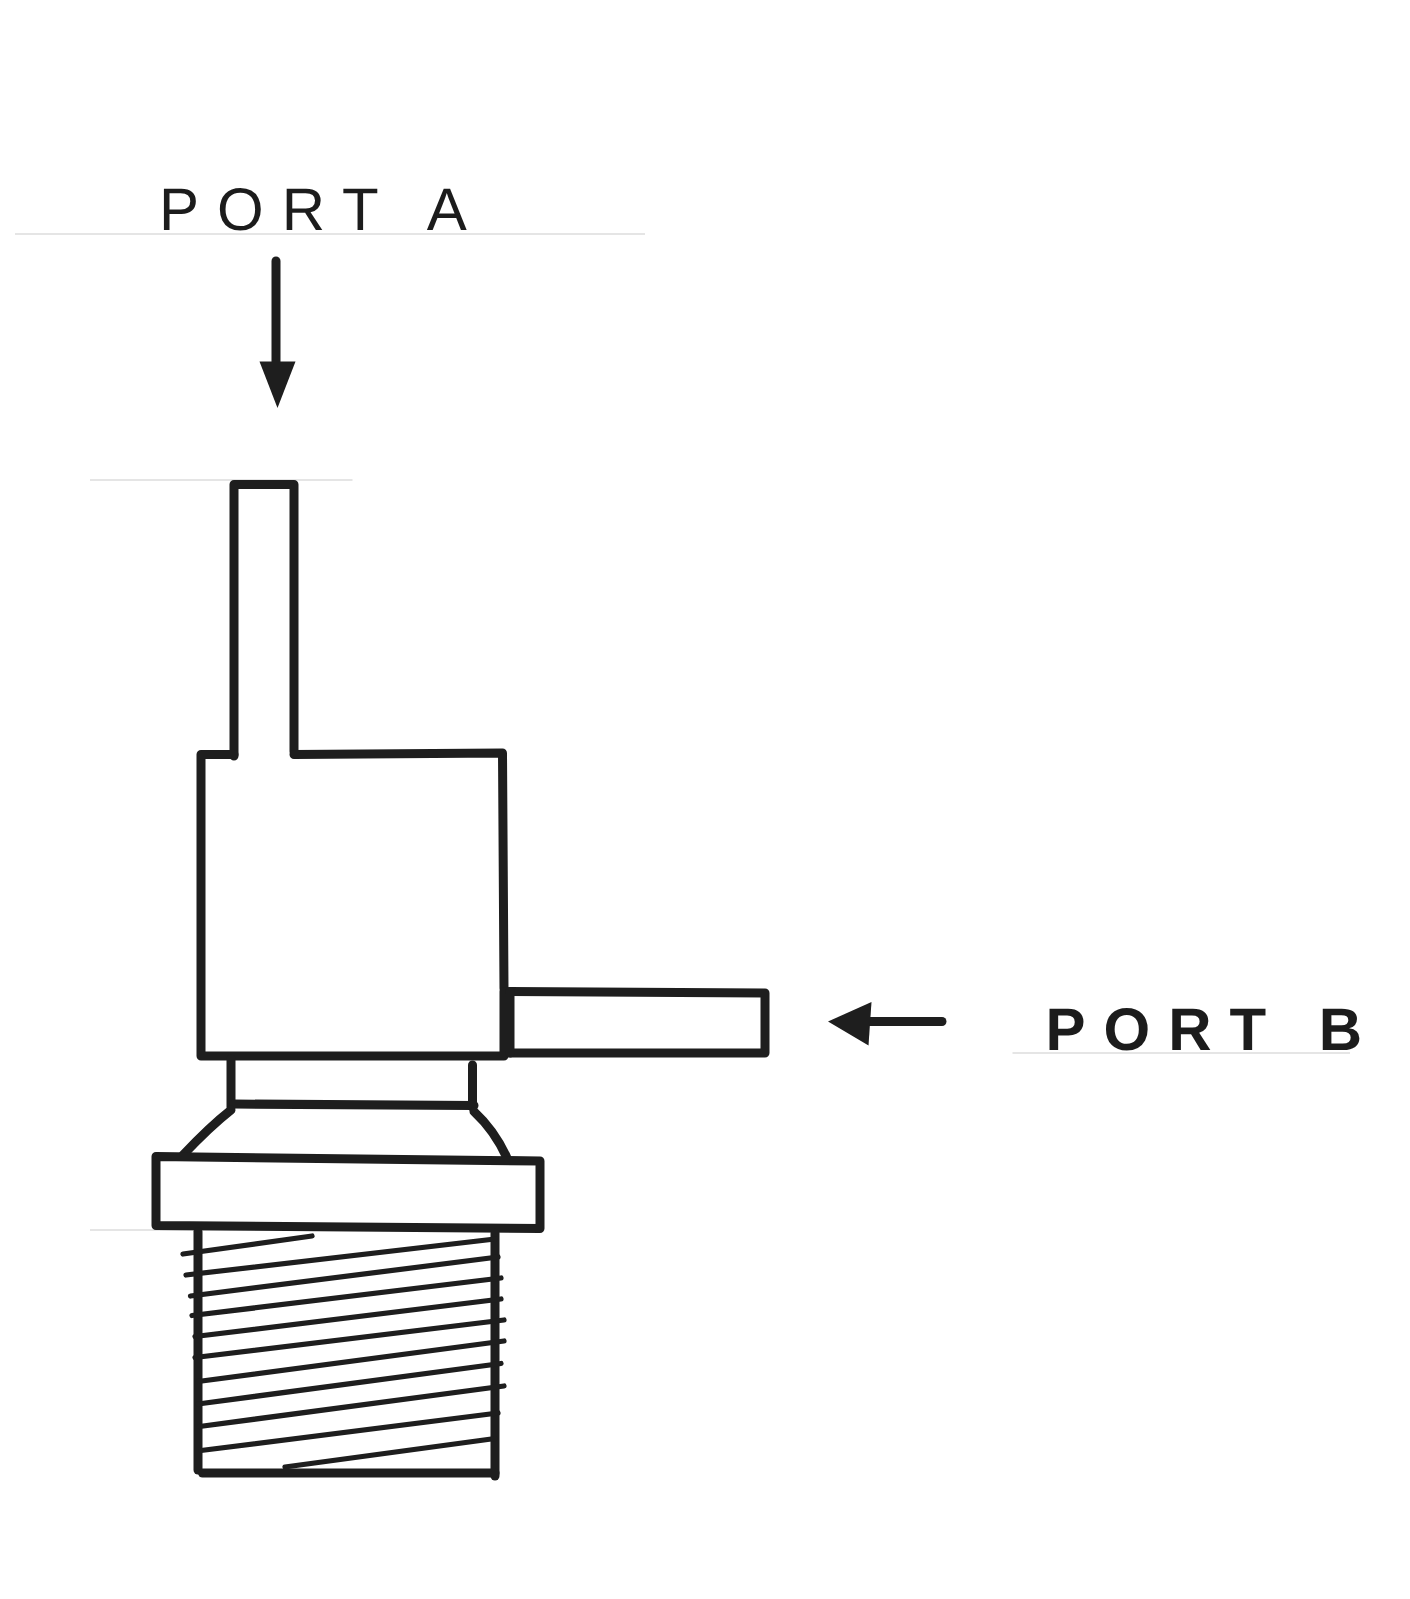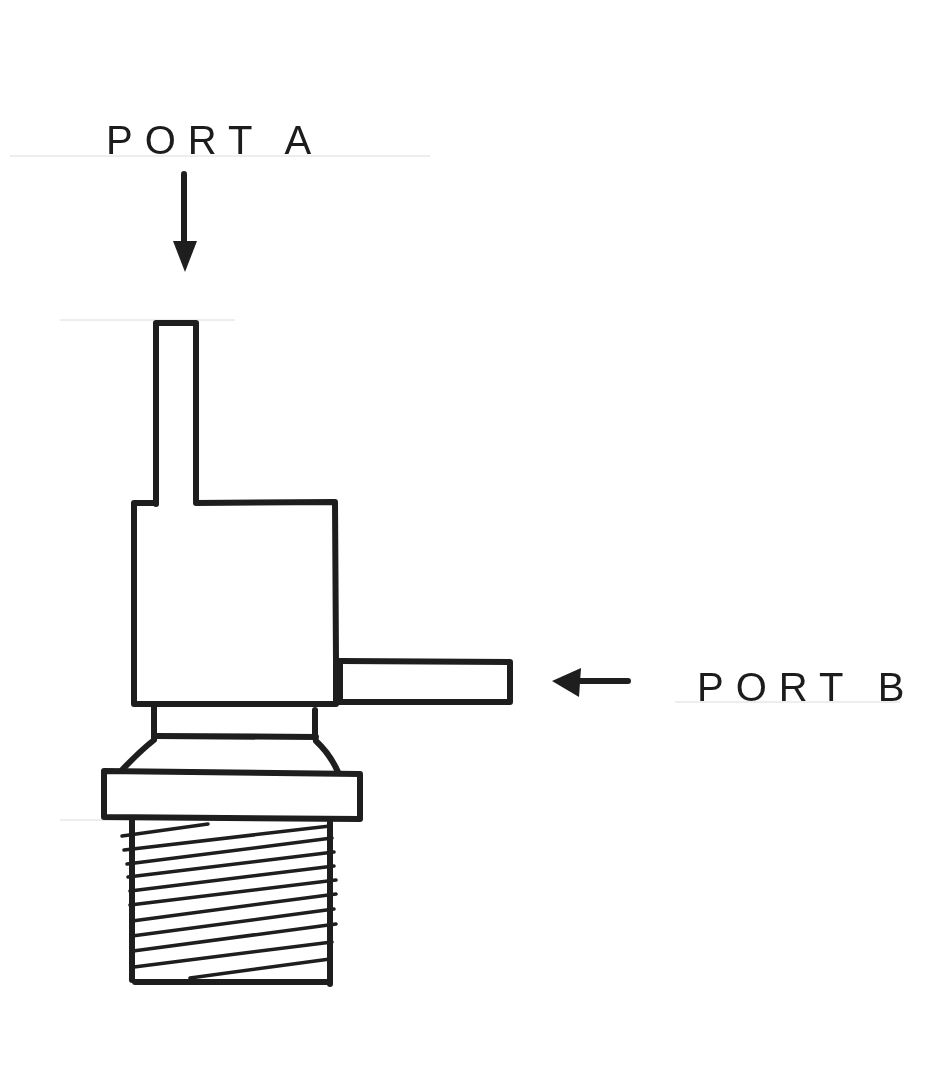--- a/index.html
+++ b/index.html
@@ -3,21 +3,21 @@
   <meta charset="utf-8">
   <style>
     html, body { margin: 0; padding: 0; background: #ffffff; }
     body { width: 940px; height: 1066px; position: relative; overflow: hidden;
            font-family: "DejaVu Sans", sans-serif; }
     #canvas { position: absolute; left: 0; top: 16px; width: 940px; height: 1066px; }
     .label { position: absolute; font-family: "Liberation Sans", sans-serif;
              font-size: 40px; letter-spacing: 12px; color: #1c1c1c;
              font-weight: 400; white-space: nowrap; line-height: 1; }
     #port-a-label { left: 106px; top: 104px; }
-    #port-b-label { left: 697px; top: 651px; }
+    #port-b-label { left: 697px; top: 651px; font-weight: bold; }
     svg .stroke { fill: none; stroke: #1e1e1e; stroke-width: 6; stroke-linecap: round; stroke-linejoin: round; }
     svg .thin { fill: none; stroke: #1e1e1e; stroke-width: 3.5; stroke-linecap: round; }
     svg .guide { stroke: #dcdcdc; stroke-width: 1; }
     svg .arrowhead { fill: #1e1e1e; }
   </style>
 </head>
 <body>
 
 <div id="canvas">
   <svg width="940" height="1066" viewBox="0 0 940 1066" xmlns="http://www.w3.org/2000/svg">

